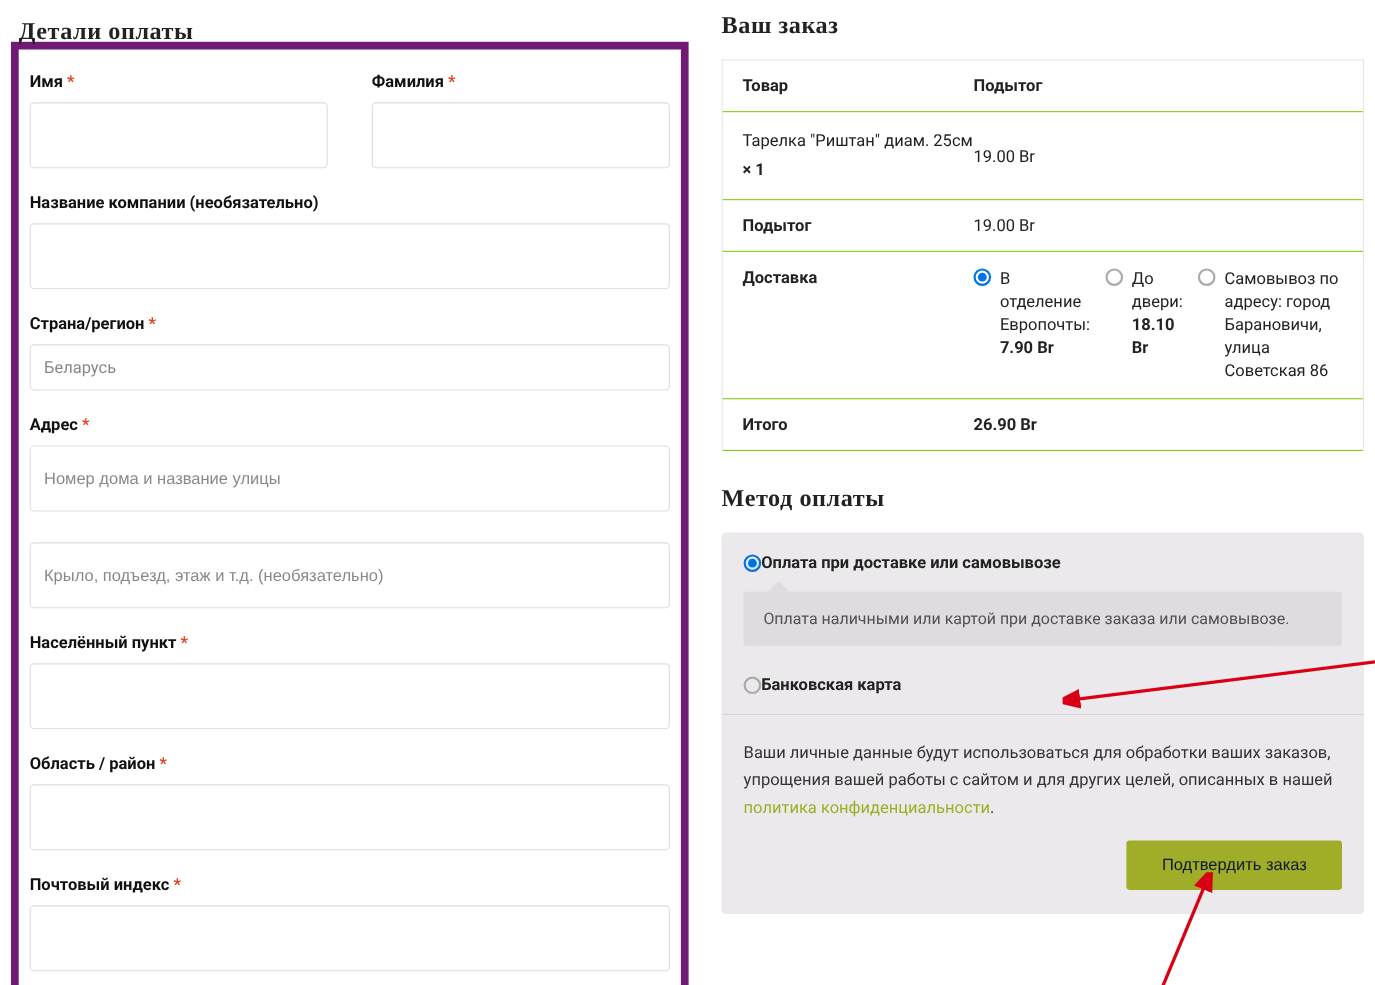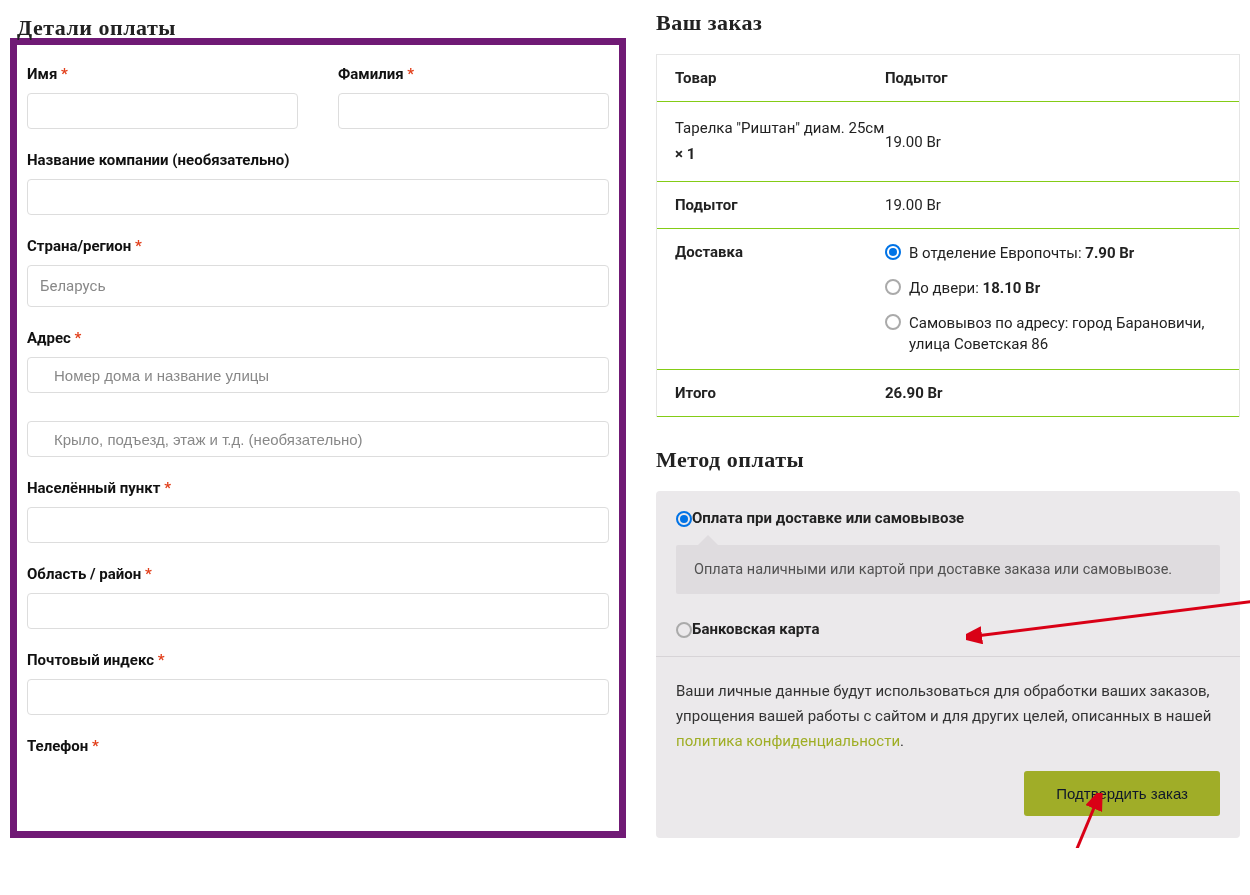--- a/index.html
+++ b/index.html
@@ -50,24 +50,24 @@
   }
   .form-field.full { width: 100%; }
   .form-field label {
     font-weight: 700;
     font-size: 15px;
     margin-bottom: 10px;
     color: #111;
   }
   .required { color: #e2401c; }
   .form-field input[type="text"] {
-    height: 36px;
+    height: 60px;
     border: 1px solid #ddd;
     border-radius: 4px;
-    padding: 0 26px;
+    padding: 0 12px;
     font-size: 15px;
     background: #fff;
     color: #333;
   }
   .form-field input[type="text"]::placeholder { color: #888; }
   .country-box {
     height: 42px;
     border: 1px solid #ddd;
     border-radius: 4px;
     padding: 0 12px;
@@ -88,21 +88,21 @@
   .order-row {
     display: flex;
     border-bottom: 1px solid #84cc16;
     padding: 14px 18px;
   }
   .order-row .c1 { flex: 0 0 210px; font-size: 15px; }
   .order-row .c2 { flex: 1; font-size: 15px; }
   .order-row.head .c1, .order-row.head .c2 { font-weight: 700; }
   .order-row.total .c1, .order-row.total .c2 { font-weight: 700; }
   .qty { font-weight: 700; }
-  .ship-list { display: flex; flex-direction: column; gap: 14px; }
+  .ship-list { display: flex; flex-direction: row; gap: 14px; }
   .ship-item { display: flex; align-items: flex-start; gap: 8px; line-height: 1.4; }
   .radio {
     width: 16px; height: 16px;
     border: 2px solid #aaa;
     border-radius: 50%;
     flex-shrink: 0;
     display: inline-flex;
     align-items: center;
     justify-content: center;
     margin-top: 1px;

